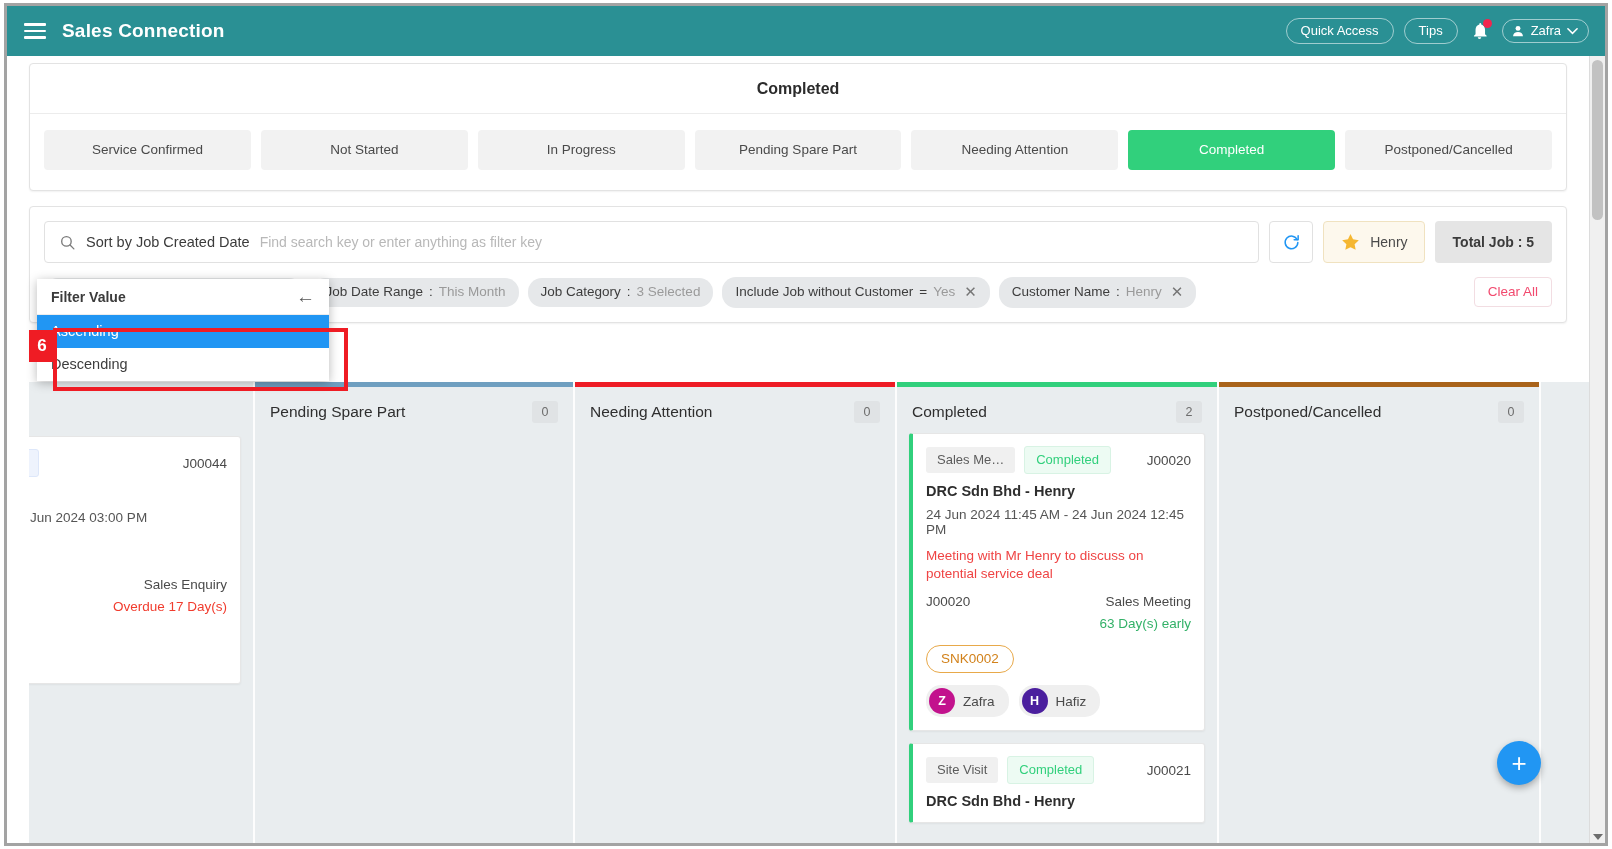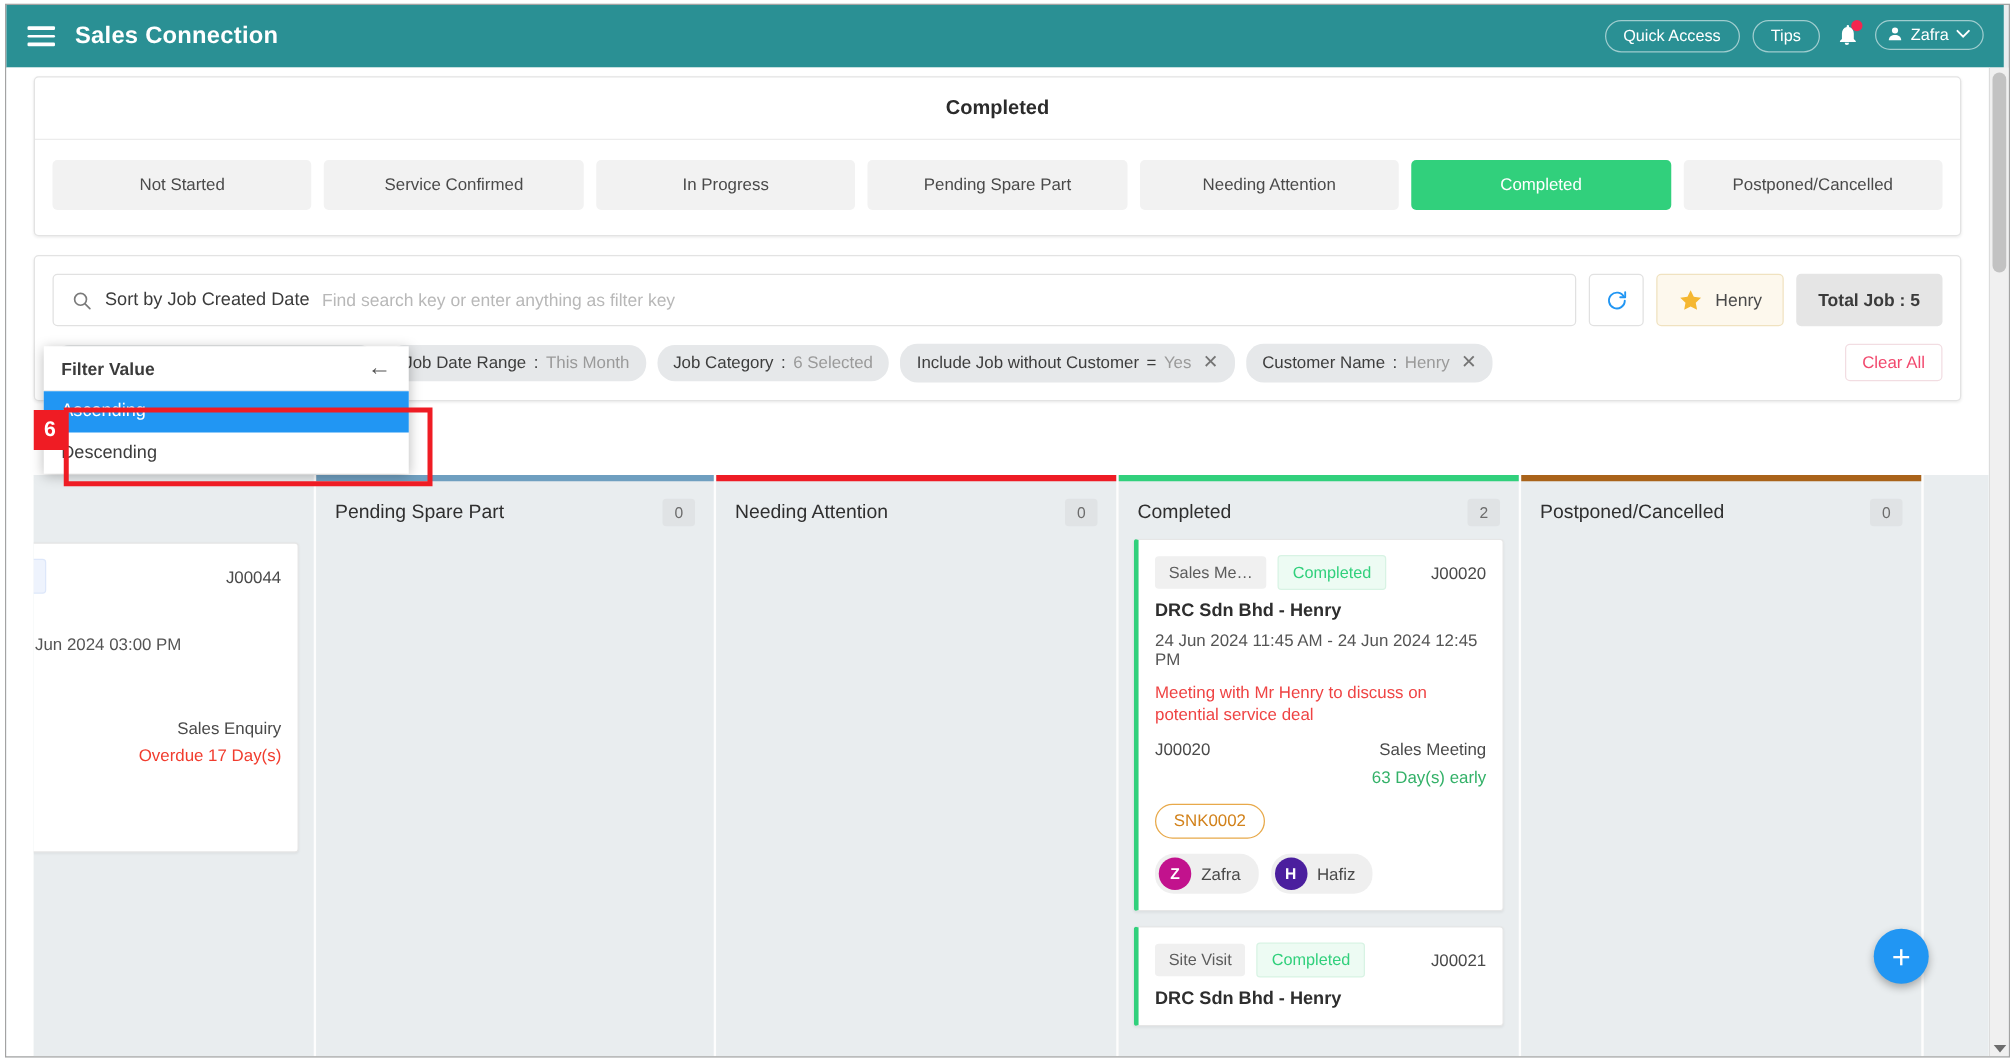--- a/index.html
+++ b/index.html
@@ -8,39 +8,39 @@
     font-family: "Liberation Sans", sans-serif;
     background: #ffffff;
     color: #333;
     position: relative;
   }
   
   #frame {
     position: absolute;
     left: 4px; top: 3px;
     width: 1604px; height: 843px;
-    border: 1px solid #a3a3a3;
+    border: 3px solid #a3a3a3;
     background: #e9edef;
     overflow: hidden;
   }
   
   #appbar {
     position: absolute; left: 0; top: 0;
     width: 1598px; height: 50px;
     background: #2a9094;
     display: flex; align-items: center;
   }
   #hamburger {
     width: 22px; height: 16px; margin-left: 17px; margin-right: 16px;
     display: flex; flex-direction: column; justify-content: space-between;
     cursor: pointer;
   }
   #hamburger i { display: block; height: 2.6px; background: #fff; border-radius: 1px; }
   #app-title { color: #fff; font-size: 19px; font-weight: bold; letter-spacing: .2px; }
-  #appbar-right { margin-left: auto; display: flex; align-items: flex-start; gap: 10px; padding-right: 16px; }
+  #appbar-right { margin-left: auto; display: flex; align-items: center; gap: 10px; padding-right: 16px; }
   .pill-btn {
     border: 1px solid rgba(255,255,255,.55);
     border-radius: 14px;
     color: #fff; font-size: 13px;
     padding: 4px 14px 5px;
     background: transparent; cursor: pointer; line-height: 1.2;
   }
   #bell-wrap { position: relative; width: 24px; height: 24px; cursor: pointer; display:flex; align-items:center; justify-content:center;}
   #bell-dot { position: absolute; right: 0px; top: 0px; width: 9px; height: 9px; border-radius: 50%; background: #f3264f; }
   #user-chip {
@@ -270,22 +270,22 @@
   <div id="page-scroll-track">
     <div id="page-scroll-thumb"></div>
     <div id="page-scroll-arrow"></div>
   </div>
 
   <div id="content">
 
     <div id="status-panel">
       <div id="status-title">Completed</div>
       <div id="status-tabs">
+          <div class="status-tab">Service Confirmed</div>
           <div class="status-tab">Not Started</div>
-          <div class="status-tab">Service Confirmed</div>
           <div class="status-tab">In Progress</div>
           <div class="status-tab">Pending Spare Part</div>
           <div class="status-tab">Needing Attention</div>
           <div class="status-tab active">Completed</div>
           <div class="status-tab">Postponed/Cancelled</div>
         </div>
     </div>
 
     <div id="filter-panel">
       <div id="search-row">
@@ -320,21 +320,21 @@
             <span class="v">Ascending</span>
           </div>
           <div class="chip">
             <span>Job Date Range</span>
             <span>:</span>
             <span class="v">This Month</span>
           </div>
           <div class="chip">
             <span>Job Category</span>
             <span>:</span>
-            <span class="v">6 Selected</span>
+            <span class="v">3 Selected</span>
           </div>
           <div class="chip">
             <span>Include Job without Customer</span>
             <span>=</span>
             <span class="v">Yes</span>
             <span class="x">✕</span>
           </div>
           <div class="chip">
             <span>Customer Name</span>
             <span>:</span>

